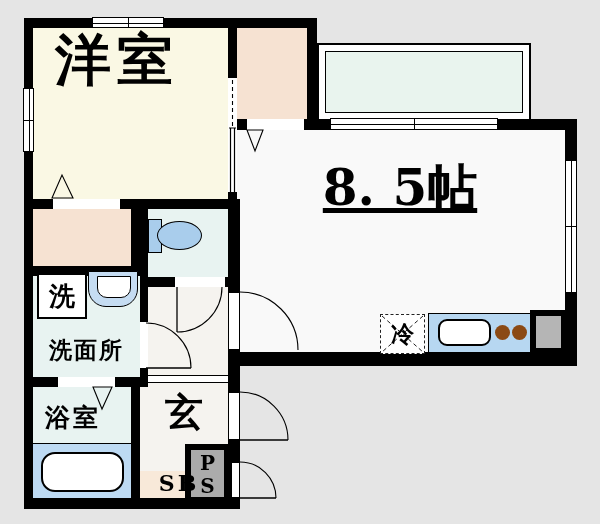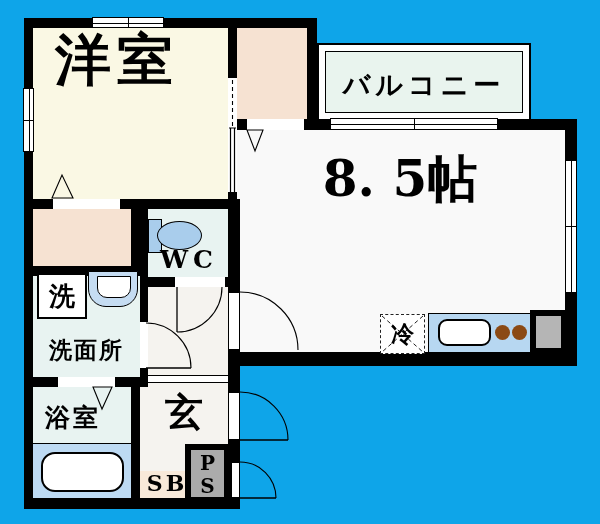--- a/index.html
+++ b/index.html
@@ -1,17 +1,17 @@
 <!DOCTYPE html>
 <html><head>
 <meta charset="utf-8">
 <style>
   html,body{margin:0;padding:0;background:#fff;}
   *{box-sizing:border-box;}
-  #plan{position:relative;width:600px;height:524px;background:#0ea5e9;overflow:hidden;
+  #plan{position:relative;width:600px;height:524px;background:#e5e5e5;overflow:hidden;
         font-family:"DejaVu Serif","Liberation Serif",serif;}
   .abs{position:absolute;}
   .room{position:absolute;z-index:10;}
   .wall{position:absolute;background:#000;z-index:20;}
   .gap{position:absolute;background:#fff;z-index:30;}
   .win{position:absolute;background:#fff;border:1px solid #000;z-index:32;}
   .winline-h{position:absolute;left:0;right:0;top:50%;height:1px;background:#000;}
   .winline-v{position:absolute;top:0;bottom:0;left:50%;width:1px;background:#000;}
   .tick-v{position:absolute;top:0;bottom:0;width:1px;background:#000;}
   .tick-h{position:absolute;left:0;right:0;height:1px;background:#000;}
@@ -137,29 +137,27 @@
     <path d="M234.5,128 L234.5,192" stroke="#000" stroke-width="1.2" fill="none"></path>
     <path d="M229,128 L236,128" stroke="#000" stroke-width="1" fill="none"></path>
 
     <path d="M382,316 L423,352" stroke="#222" stroke-width="1" stroke-dasharray="4,3" fill="none"></path>
     <path d="M423,316 L382,352" stroke="#222" stroke-width="1" stroke-dasharray="4,3" fill="none"></path>
   </svg>
 
   <div class="lbl" style="left:55px;top:30px;font-size:56px;letter-spacing:6px;">
     <div>洋室</div>
   </div>
-  <div class="lbl ctr" style="left:325px;top:71px;width:198px;font-size:27px;letter-spacing:5px;">バルコニー</div>
   <div class="lbl ctr" style="left:285px;top:144px;width:230px;">
-    <div style="font-size:50px;margin-top:9px;">8. 5帖</div>
+    <div style="font-size:50px;margin-top:18px;text-decoration:underline;">8. 5帖</div>
   </div>
-  <div class="lbl ctr" style="left:150px;top:247px;width:78px;font-size:25px;letter-spacing:5px;">WC</div>
   <div class="lbl ctr" style="left:37px;top:283px;width:50px;font-size:26px;z-index:62;">洗</div>
   <div class="lbl ctr" style="left:33px;top:338px;width:107px;font-size:23px;letter-spacing:2px;">洗面所</div>
   <div class="lbl ctr" style="left:33px;top:405px;width:80px;font-size:25px;letter-spacing:3px;">浴室</div>
   <div class="lbl ctr" style="left:140px;top:392px;width:88px;font-size:38px;">玄</div>
-  <div class="lbl ctr" style="left:144px;top:472px;width:46px;font-size:22px;letter-spacing:3px;">SB</div>
+  <div class="lbl ctr" style="left:156px;top:472px;width:46px;font-size:22px;letter-spacing:3px;">SB</div>
   <div class="lbl ctr" style="left:191px;top:452px;width:33px;font-size:20px;line-height:1.15;">
     <div>P</div>
     <div>S</div>
   </div>
   <div class="lbl ctr" style="left:380px;top:322px;width:45px;font-size:23px;">冷</div>
 
 </div>
 
 </body></html>

